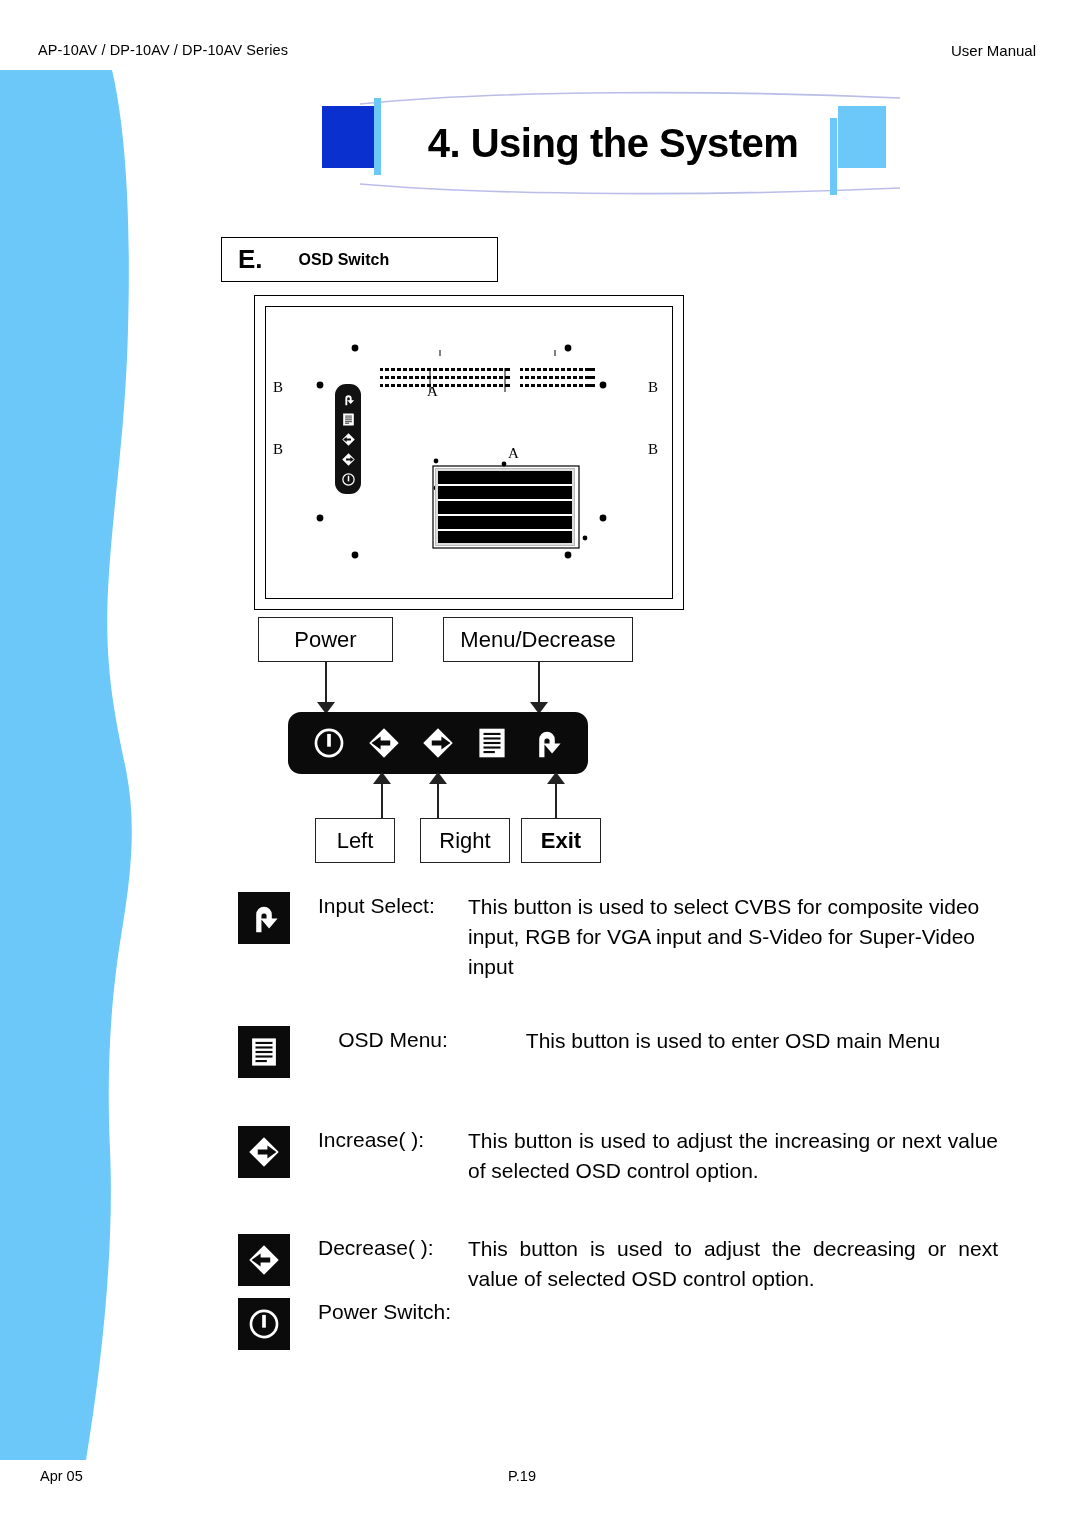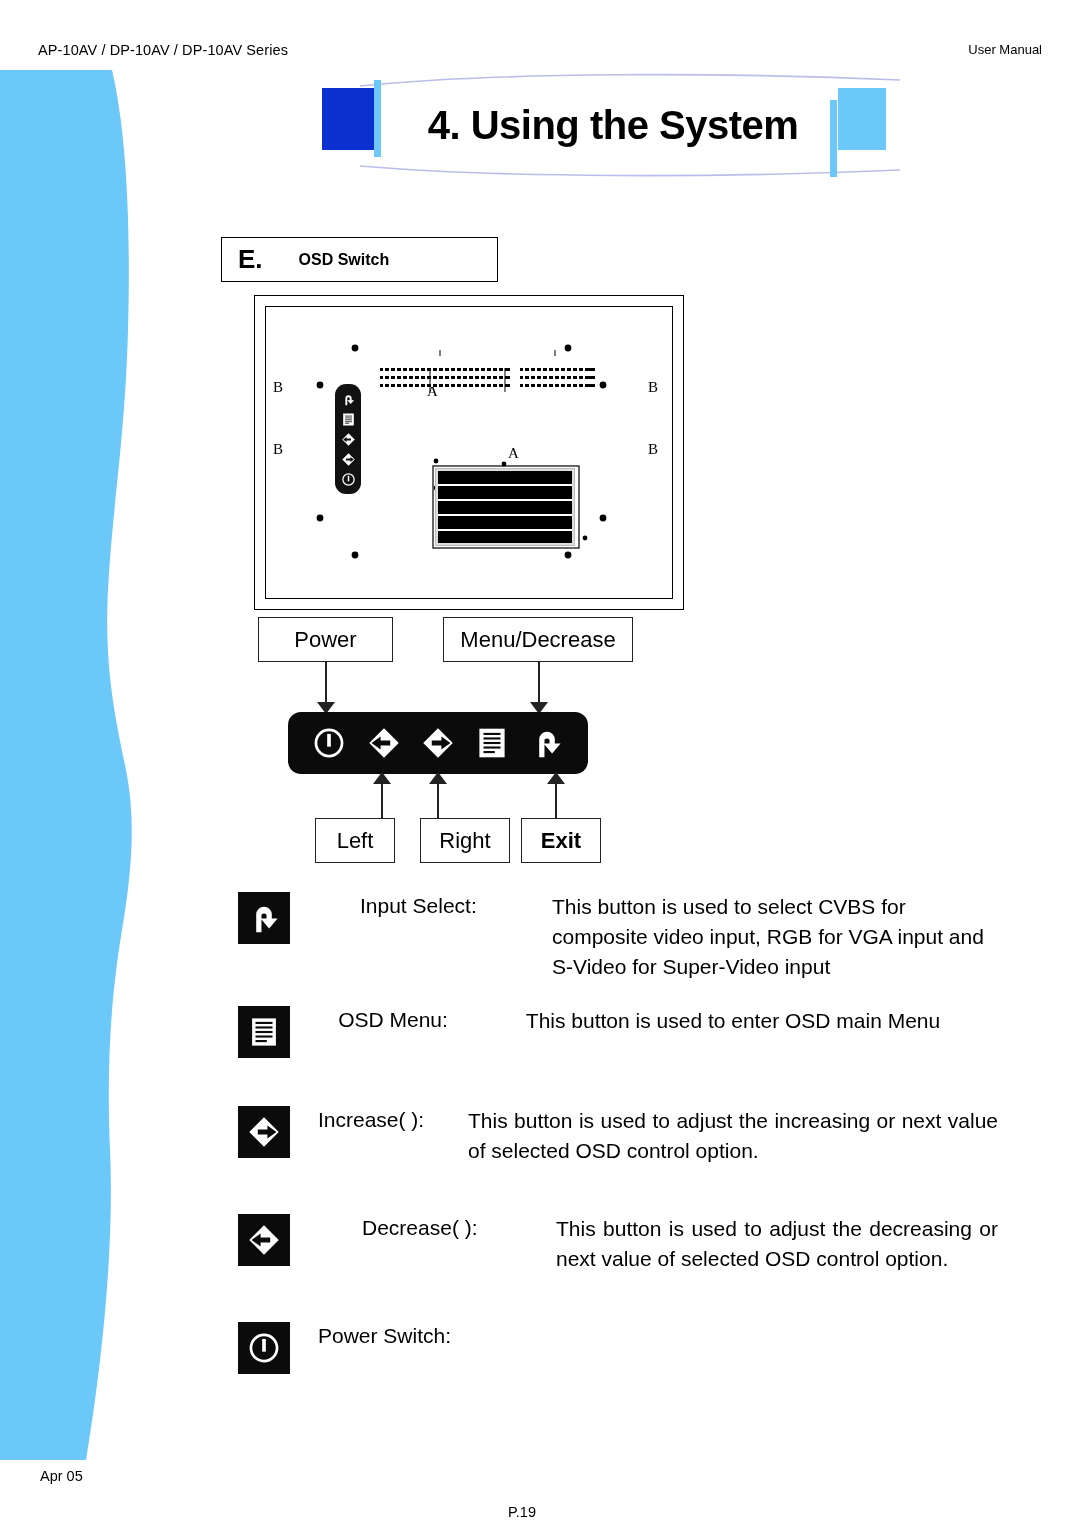--- a/index.html
+++ b/index.html
@@ -9,27 +9,27 @@
     font-family:"Liberation Sans",sans-serif;
     color:#000;
     position:relative;
     overflow:hidden;
   }
   .page{position:absolute;inset:0;}
 
   
   .hdr{position:absolute;top:42px;left:0;width:1080px;height:22px;}
   .hdr-left{position:absolute;left:38px;top:0;font-size:14.5px;letter-spacing:.1px;white-space:nowrap;}
-  .hdr-right{position:absolute;right:38px;top:0;font-size:13px;white-space:nowrap;}
+  .hdr-right{position:absolute;right:44px;top:0;font-size:15px;white-space:nowrap;}
 
   
   .sidebar{position:absolute;left:0;top:70px;width:180px;height:1390px;pointer-events:none;}
 
   
-  .banner{position:absolute;left:300px;top:70px;width:620px;height:110px;}
+  .banner{position:absolute;left:300px;top:88px;width:620px;height:110px;}
   .banner svg{position:absolute;left:0;top:0;}
   .banner-sq-dark{position:absolute;left:22px;top:18px;width:52px;height:62px;background:#0A30CF;}
   .banner-bar-left{position:absolute;left:74px;top:10px;width:7px;height:77px;background:#6CC8F8;}
   .banner-sq-light{position:absolute;left:538px;top:18px;width:48px;height:62px;background:#6CC8F8;}
   .banner-bar-right{position:absolute;left:530px;top:30px;width:7px;height:77px;background:#6CC8F8;}
   .banner-title{
     position:absolute;left:0;top:0;width:620px;height:110px;
     display:flex;align-items:center;justify-content:center;
     font-size:40px;font-weight:bold;letter-spacing:-.5px;
     padding-left:6px;box-sizing:border-box;
@@ -119,29 +119,29 @@
     display:flex;align-items:center;justify-content:center;
     margin-top:4px;
   }
   .row-icon svg{width:34px;height:34px;}
   .row-term{
     width:178px;flex:0 0 178px;font-size:21px;padding-left:28px;
     box-sizing:border-box;padding-top:6px;white-space:nowrap;
   }
   .row-desc{flex:1;font-size:21px;line-height:30px;padding-top:4px;}
   .row-desc.just{text-align:justify;}
-  #r0{margin-bottom:20px;gap:42px;}
+  #r0{margin-bottom:40px;}
   #r1{margin-bottom:44px;text-align:center;}
   #r2{margin-bottom:44px;}
-  #r3{margin-bottom:44px;gap:44px;}
+  #r3{}
 
   
   .ftr{position:absolute;left:0;bottom:38px;width:937px;height:20px;}
   .ftr-left{position:absolute;left:40px;top:0;font-size:14.5px;}
-  .ftr-center{position:absolute;left:508px;top:0;font-size:14.5px;margin-top:36px;}
+  .ftr-center{position:absolute;left:508px;top:0;font-size:14.5px;}
 </style>
 </head>
 <body>
 
 <div class="page">
 
   <div class="sidebar">
     <svg width="180" height="1390" viewBox="0 0 180 1390">
       <path d="M0,0 L112,0 C126,60 131,150 128,260 C125,370 112,440 108,520
                C104,600 116,650 126,700 C136,750 132,800 122,860

